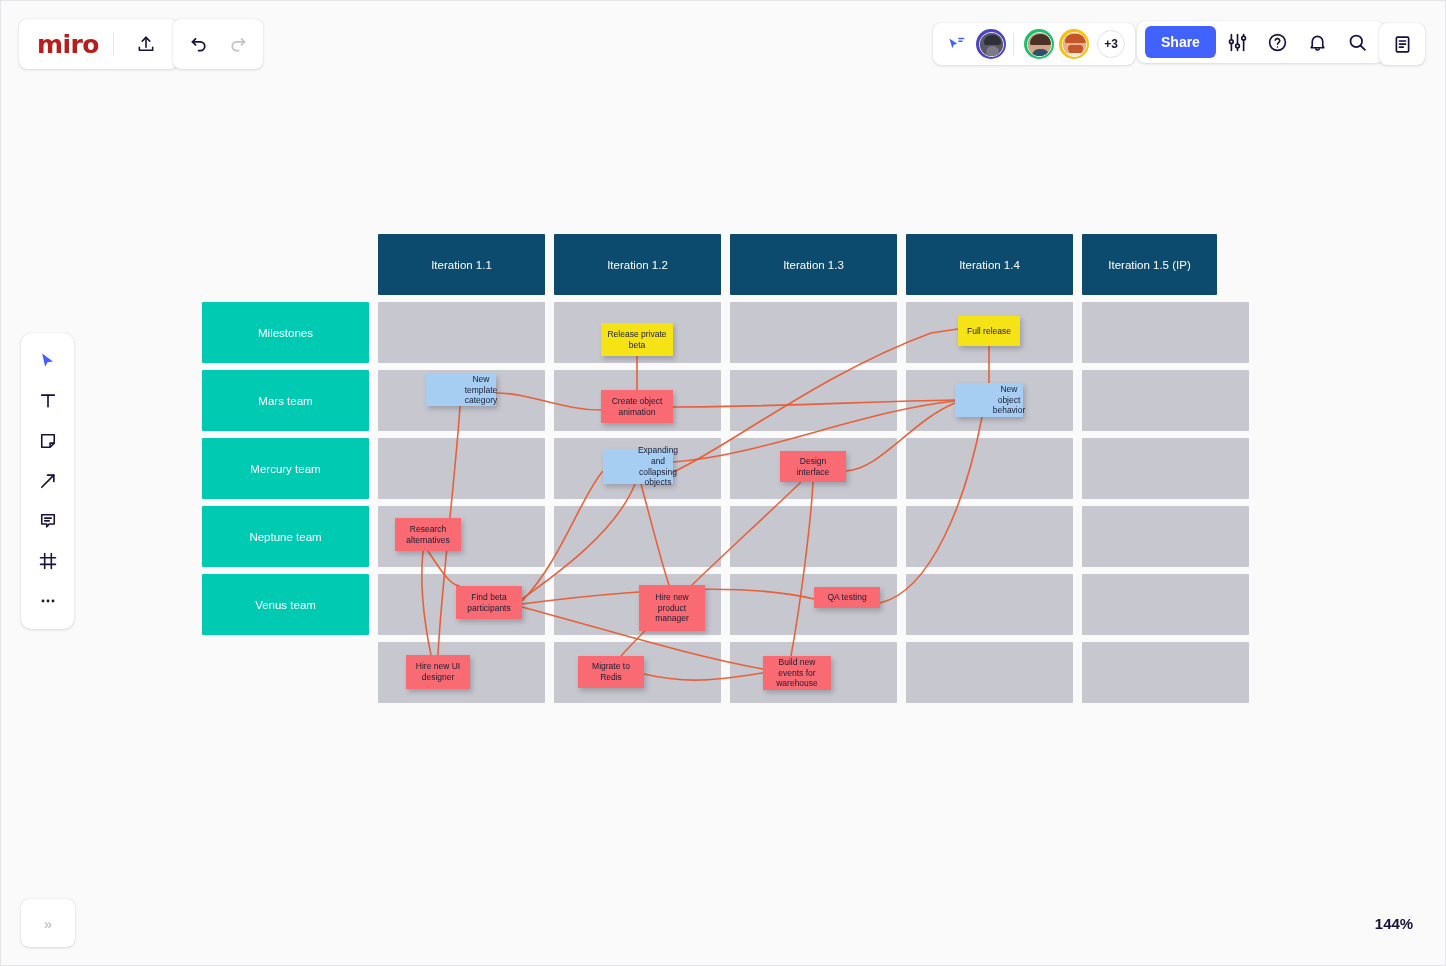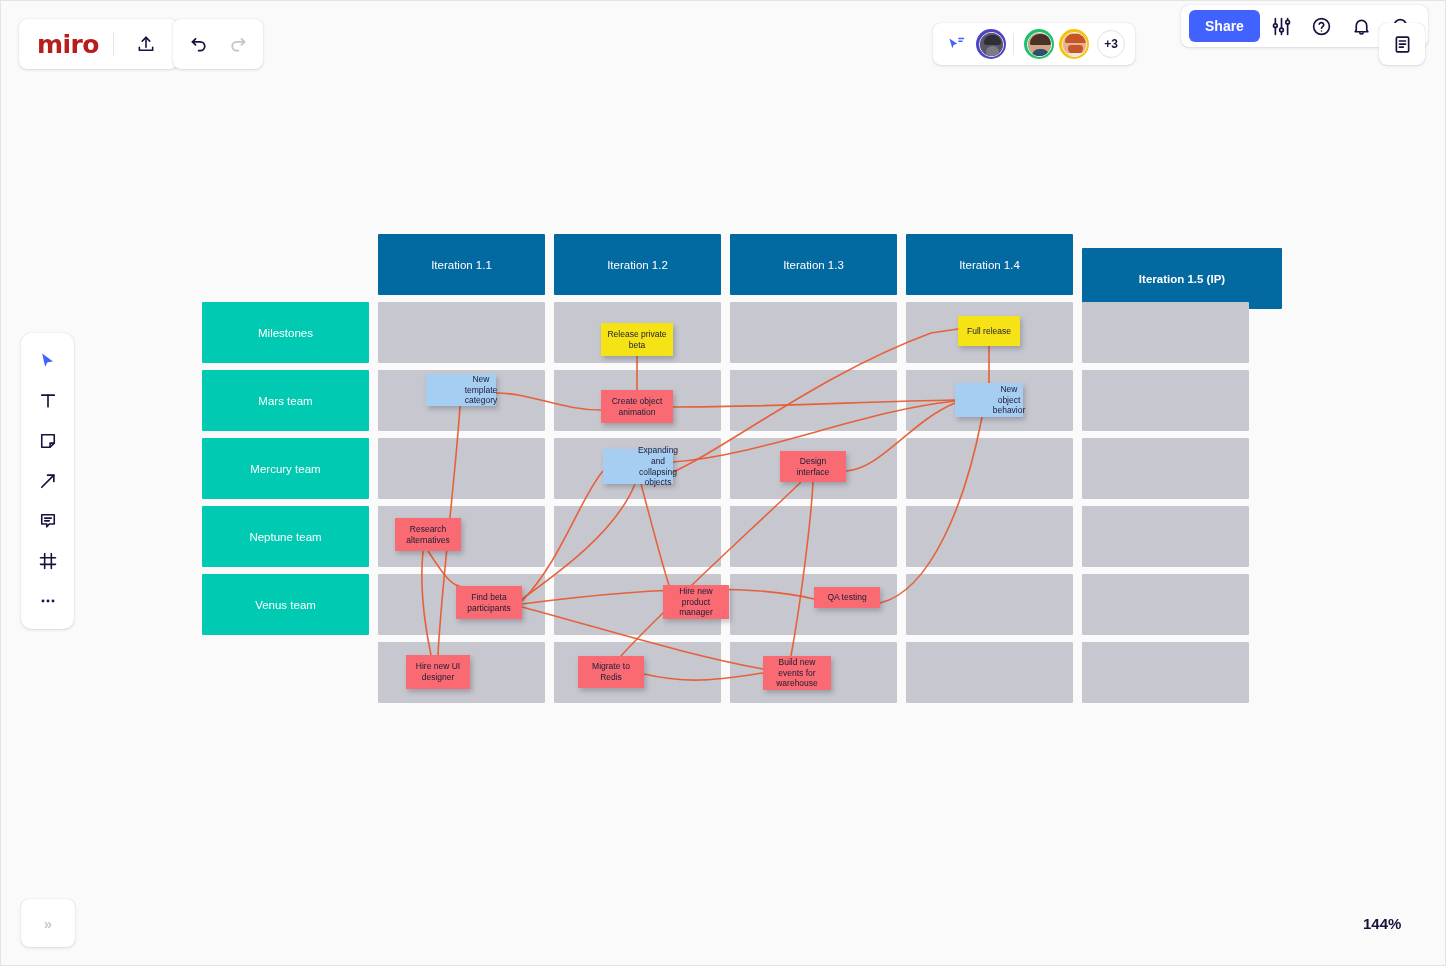--- a/index.html
+++ b/index.html
@@ -63,21 +63,21 @@
   .face { position: absolute; inset: 0; }
   .plus-badge {
     width: 28px; height: 28px; border-radius: 50%;
     border: 1px solid #e2e2e7; background: #fff;
     display: flex; align-items: center; justify-content: center;
     font-size: 12px; font-weight: 700; color: #18113d;
     margin-left: 6px; cursor: pointer;
   }
   .collab-div { width: 1px; height: 22px; background: #e6e6ea; margin: 0 5px; }
 
-  .actions-panel { left: 1136px; top: 4px; height: 42px; padding: 0 8px; gap: 4px; margin-left: 44px; }
+  .actions-panel { left: 1136px; top: 20px; height: 42px; padding: 0 8px; gap: 4px; }
   .share-btn {
     height: 32px; padding: 0 16px; border-radius: 6px;
     background: #4262ff; color: #fff;
     font-size: 14px; font-weight: 700;
     display: flex; align-items: center; justify-content: center;
     cursor: pointer; border: none;
     font-family: "Liberation Sans", sans-serif;
   }
   .notes-panel { left: 1378px; top: 22px; height: 42px; width: 46px; justify-content: center; }
 
@@ -102,31 +102,31 @@
     background: #fff; border-radius: 8px;
     box-shadow: 0 1px 3px rgba(9,30,66,.13), 0 0 1px rgba(9,30,66,.18);
     display: flex; align-items: center; justify-content: center;
     cursor: pointer;
     color: #c8c8d0; font-size: 15px; font-weight: 700;
   }
   .zoom-label {
     position: absolute; left: 1362px; top: 898px;
     width: 62px; height: 48px;
     background: #fafafa;
-    display: flex; align-items: center; 
+    display: flex; align-items: center; justify-content: center;
     font-size: 15px; font-weight: 700; color: #18113d;
     cursor: pointer;
   }
 
   
   .board { position: absolute; left: 0; top: 0; width: 1446px; height: 966px; }
 
   .col-header {
     position: absolute;
-    background: #0369a1;
+    background: #0c4a6e;
     display: flex; align-items: center; justify-content: center;
     color: #ffffff; font-size: 11.5px;
     border-radius: 1px;
   }
   .row-header {
     position: absolute;
     background: #00cbb2;
     display: flex; align-items: center; justify-content: center;
     color: #ffffff; font-size: 11.5px;
     border-radius: 1px;
@@ -170,21 +170,21 @@
     </div>
     <div class="col-header" style="left:553px;top:233px;width:167px;height:61px;">
       <span>Iteration 1.2</span>
     </div>
     <div class="col-header" style="left:729px;top:233px;width:167px;height:61px;">
       <span>Iteration 1.3</span>
     </div>
     <div class="col-header" style="left:905px;top:233px;width:167px;height:61px;">
       <span>Iteration 1.4</span>
     </div>
-    <div class="col-header" style="left:1081px;top:247px;width:200px;height:61px;font-weight:bold;">
+    <div class="col-header" style="left:1081px;top:233px;width:135px;height:61px;">
       <span>Iteration 1.5 (IP)</span>
     </div>
 
     <div class="row-header" style="left:201px;top:301px;width:167px;height:61px;">
       <span>Milestones</span>
     </div>
     <div class="row-header" style="left:201px;top:369px;width:167px;height:61px;">
       <span>Mars team</span>
     </div>
     <div class="row-header" style="left:201px;top:437px;width:167px;height:61px;">
@@ -275,21 +275,21 @@
         </div>
         <div class="sticky red" style="left: 779px; top: 450px; width: 66px; height: 31px;">
           <span>Design interface</span>
         </div>
         <div class="sticky red" style="left: 394px; top: 517px; width: 66px; height: 33px;">
           <span>Research alternatives</span>
         </div>
         <div class="sticky red" style="left: 455px; top: 585px; width: 66px; height: 33px;">
           <span>Find beta participants</span>
         </div>
-        <div class="sticky red" style="left: 638px; top: 584px; width: 66px; height: 34px; margin-left: 24px;">
+        <div class="sticky red" style="left: 638px; top: 584px; width: 66px; height: 46px;">
           <span>Hire new product manager</span>
         </div>
         <div class="sticky red" style="left: 813px; top: 586px; width: 66px; height: 21px;">
           <span>QA testing</span>
         </div>
         <div class="sticky red" style="left: 405px; top: 654px; width: 64px; height: 34px;">
           <span>Hire new UI designer</span>
         </div>
         <div class="sticky red" style="left: 577px; top: 655px; width: 66px; height: 32px;">
           <span>Migrate to Redis</span>

